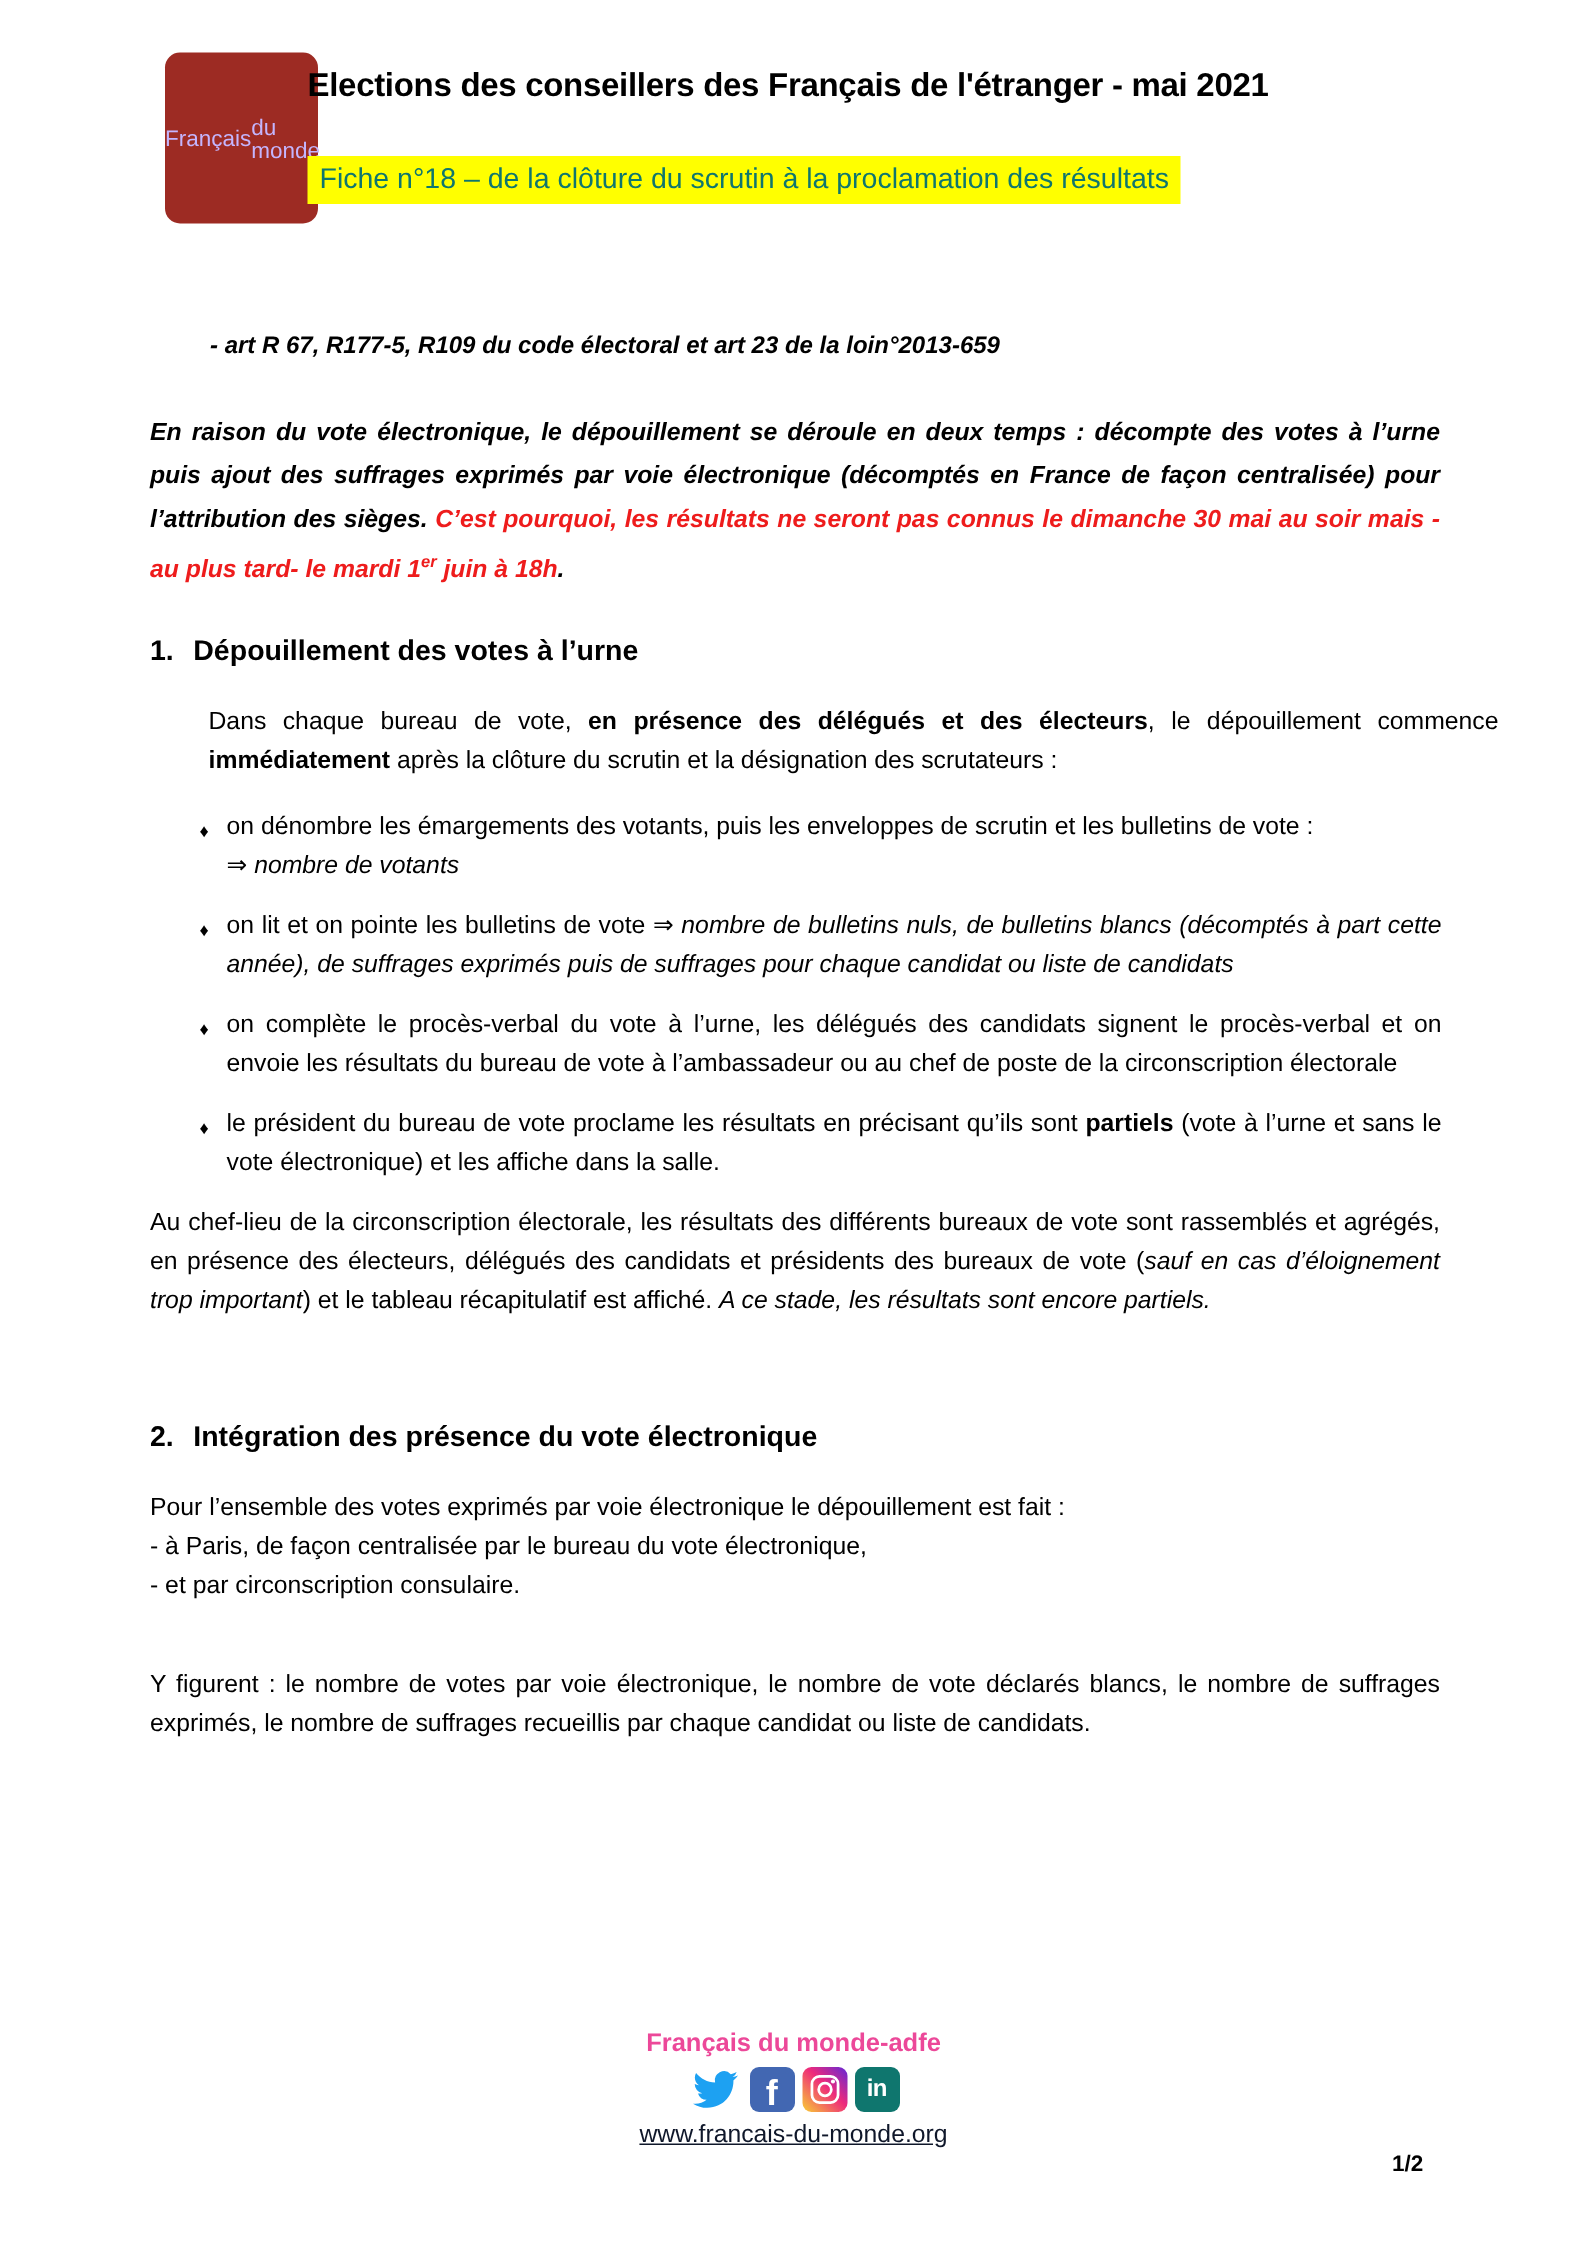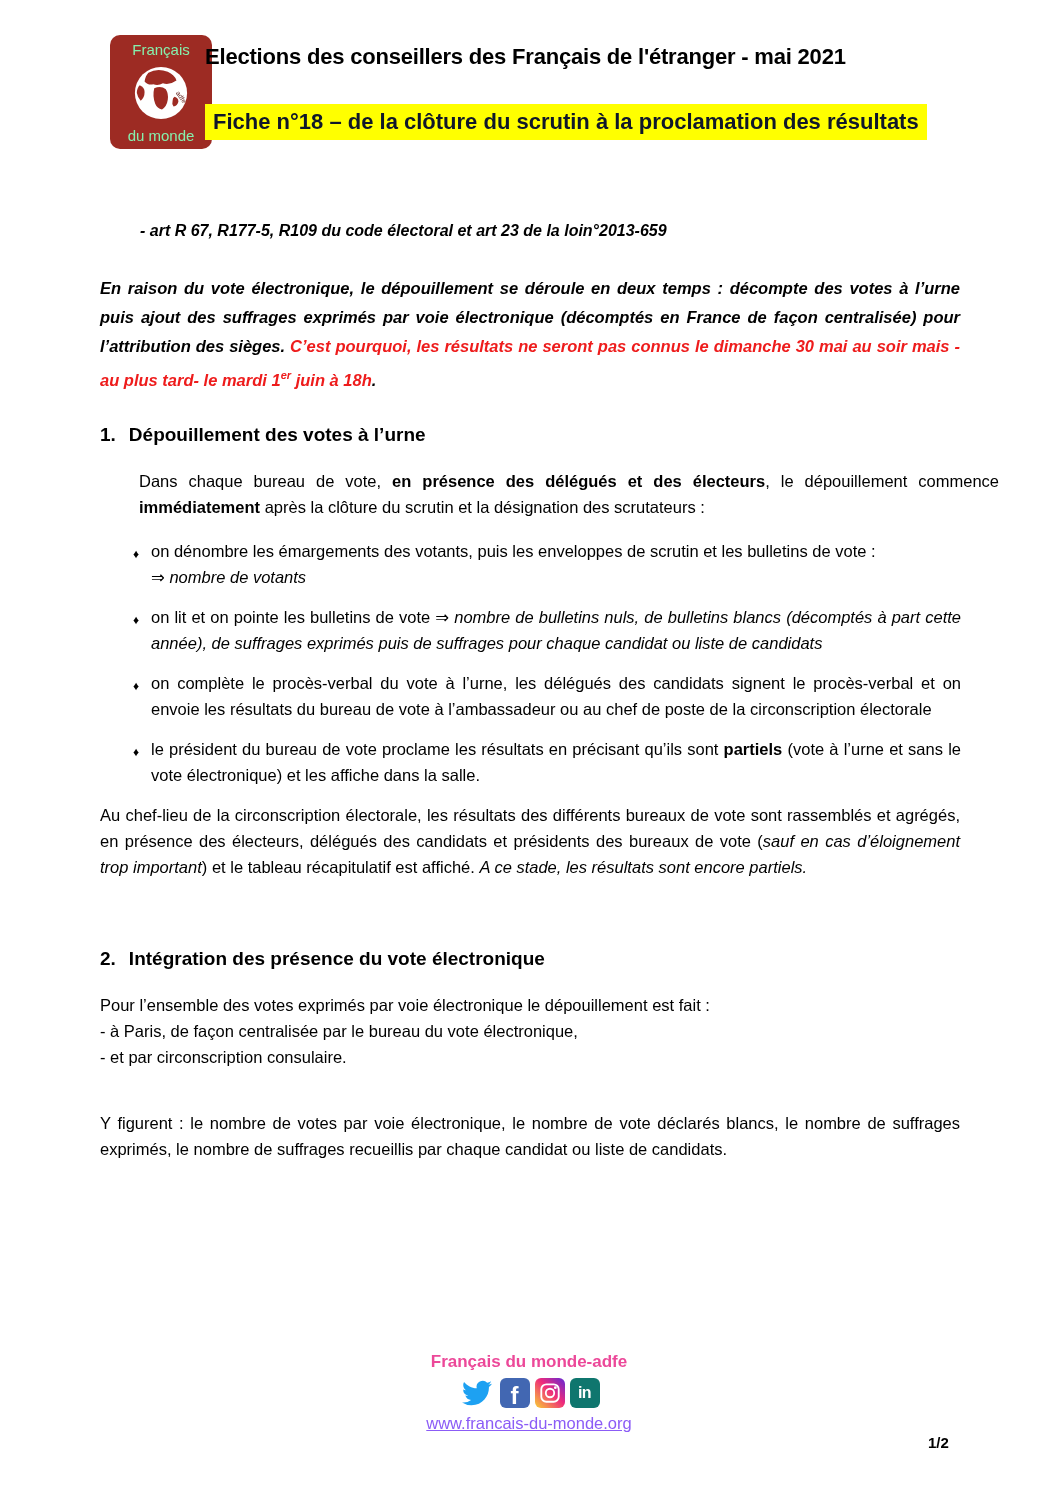--- a/index.html
+++ b/index.html
@@ -3,29 +3,29 @@
 <meta charset="utf-8">
 <style>
   * { margin:0; padding:0; box-sizing:border-box; }
   body { background:#ffffff; }
   .page { position:relative; width:1058px; height:1497px; background:#fff;
           font-family:"Liberation Sans","DejaVu Sans",sans-serif; color:#000; overflow:hidden; }
   .abs { position:absolute; }
 
   
   .logo { left:110px; top:35px; width:102px; height:114px; background:#9d2b23;
-          border-radius:10px; color:#86efac; display:flex; flex-direction:column;
+          border-radius:10px; color:#c4b5fd; display:flex; flex-direction:row;
           align-items:center; justify-content:space-between; padding:7px 0 6px 0; }
   .logo-line { font-size:15px; line-height:15px; font-weight:400; }
   .globe { width:58px; height:58px; }
 
   
   .title { left:205px; top:44px; font-size:22px; font-weight:bold; white-space:nowrap; letter-spacing:-0.2px; }
-  .subtitle { left:205px; top:104px; background:#ffff00; color:#0f172a; font-weight:bold;
-              font-size:22px; padding:5px 8px; white-space:nowrap; }
+  .subtitle { left:205px; top:104px; background:#ffff00; color:#0f766e; font-weight:normal;
+              font-size:19px; padding:5px 8px; white-space:nowrap; }
 
   .reference { left:140px; top:222px; font-style:italic; font-weight:bold; font-size:16px; }
 
   .intro { left:100px; top:274px; width:860px; font-weight:bold; font-style:italic;
            font-size:16.5px; line-height:29px; text-align:justify; }
   .red { color:#ee1c1c; }
   .intro sup { font-size:11px; }
 
   .h-section { left:100px; font-size:19px; font-weight:bold; }
   .h1 { top:424px; } .h2 { top:948px; }
@@ -46,21 +46,21 @@
   
   .footer { left:0; top:1352px; width:1058px; text-align:center; }
   .footer-org { color:#ec4899; font-weight:bold; font-size:17px; margin-bottom:5px; }
   .social-row { display:flex; justify-content:center; align-items:center; gap:5px; height:32px; }
   .icon-box { width:30px; height:30px; border-radius:6px; display:flex; align-items:center;
               justify-content:center; color:#fff; font-weight:bold; cursor:pointer; }
   .fb { background:#4267b2; font-size:24px; padding-top:6px; }
   .li { background:#0f766e; font-size:16px; letter-spacing:-0.5px; }
   .ig { background:linear-gradient(45deg,#f9ce34 0%,#ee2a7b 55%,#6228d7 100%); }
   .tw { width:36px; height:30px; cursor:pointer; }
-  .footer-link { color:#8b5cf6; text-decoration:underline; font-size:16.5px;
+  .footer-link { color:#0f172a; text-decoration:underline; font-size:16.5px;
                  display:inline-block; margin-top:5px; cursor:pointer; }
   .page-num { left:928px; top:1434px; font-weight:bold; font-size:15px; }
 </style>
 </head>
 <body>
 
 <div class="page">
 
   <div class="abs logo">
     <div class="logo-line">Français</div>

